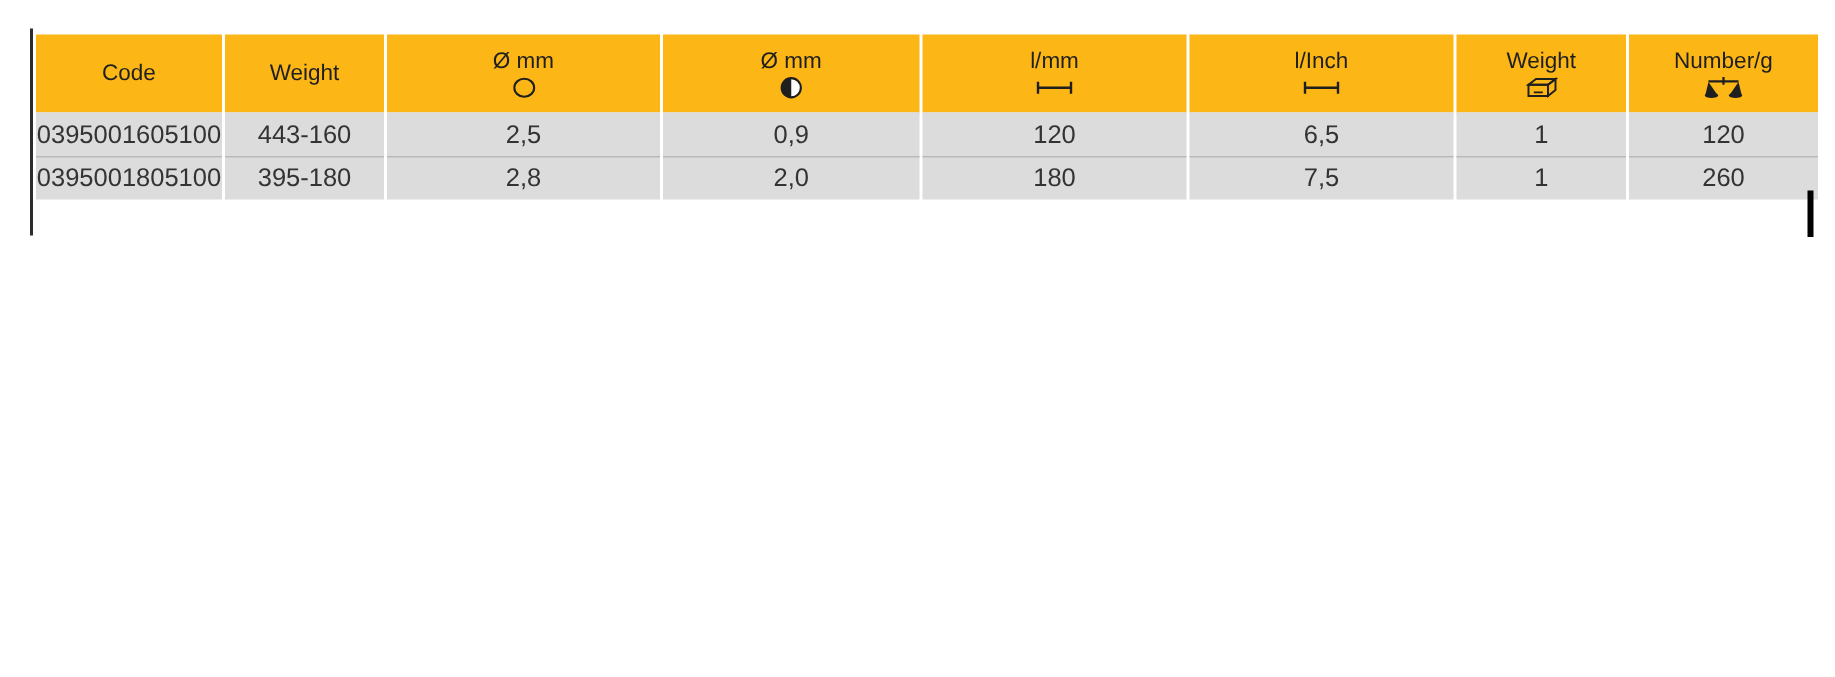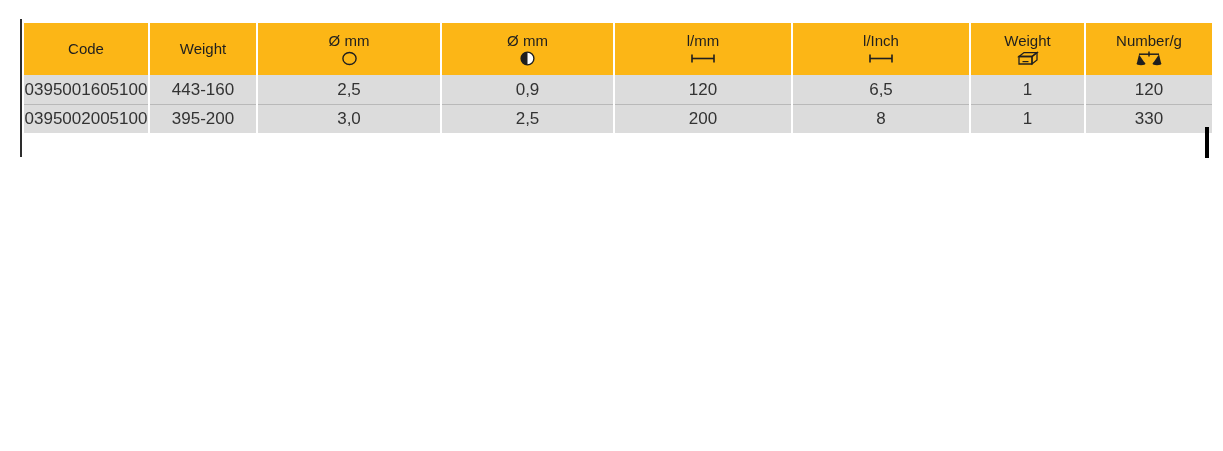--- a/index.html
+++ b/index.html
@@ -220,28 +220,28 @@
       <td>0395001605100</td>
       <td>443-160</td>
       <td>2,5</td>
       <td>0,9</td>
       <td>120</td>
       <td>6,5</td>
       <td>1</td>
       <td>120</td>
     </tr>
 
-
     <tr>
-      <td>0395002005100</td>
-      <td>395-200</td>
-      <td>3,0</td>
-      <td>2,5</td>
-      <td>200</td>
-      <td>8</td>
+      <td>0395001805100</td>
+      <td>395-180</td>
+      <td>2,8</td>
+      <td>2,0</td>
+      <td>180</td>
+      <td>7,5</td>
       <td>1</td>
-      <td>330</td>
+      <td>260</td>
     </tr>
+
 
   </tbody>
 </table>
 
 <div class="right-caret"></div>
 
 </body></html>

